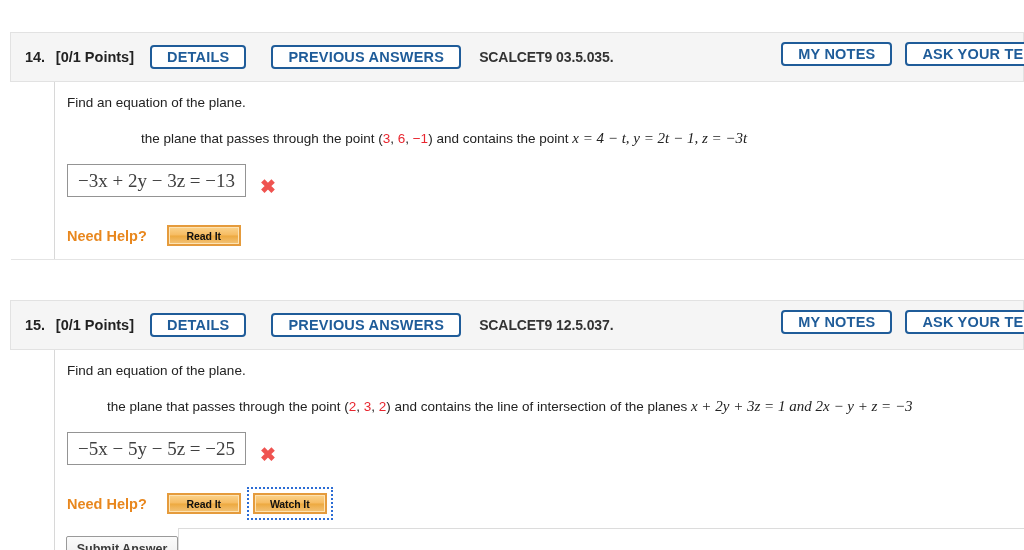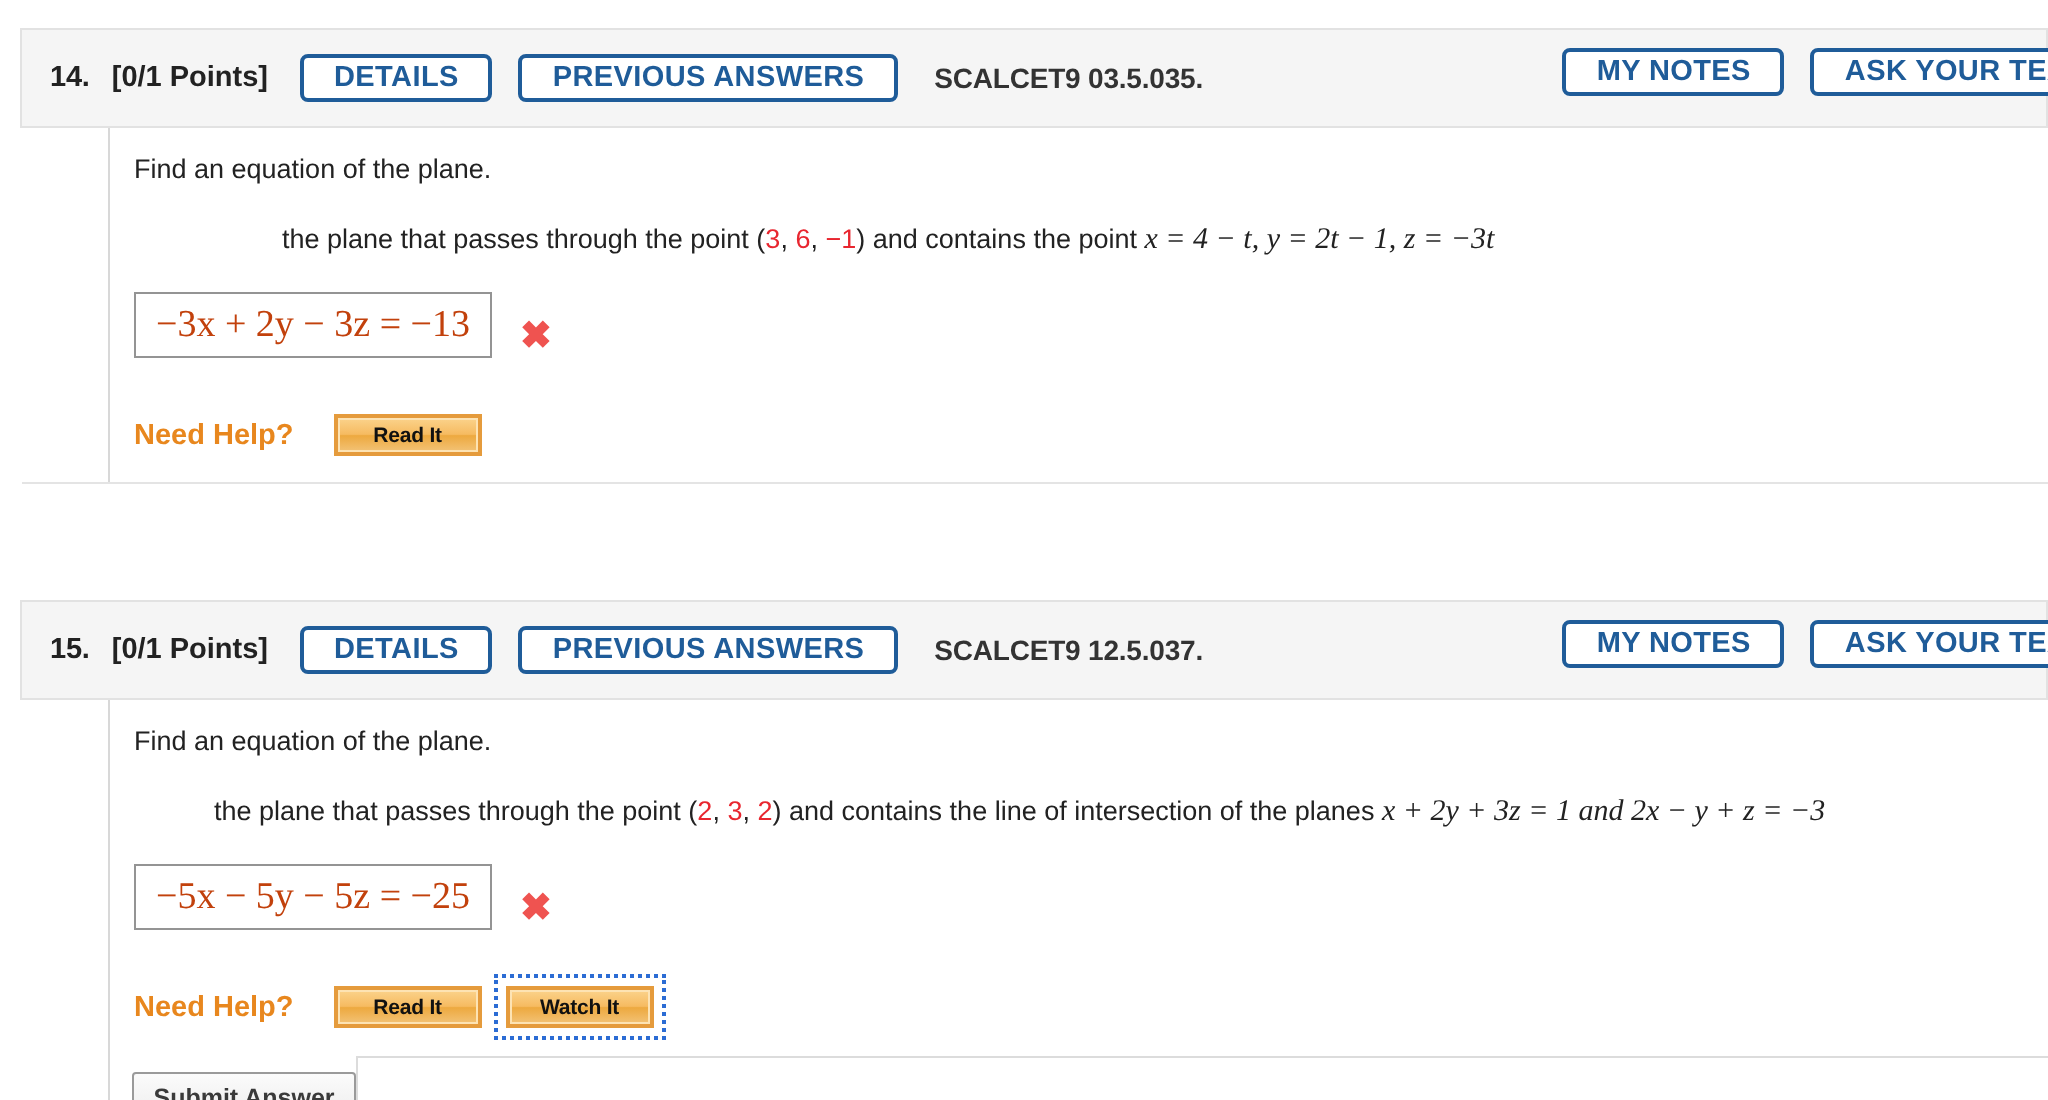--- a/index.html
+++ b/index.html
@@ -68,21 +68,21 @@
     color: #1f5c99;
     font-size: 14.5px;
     font-weight: bold;
     letter-spacing: 0.2px;
     white-space: nowrap;
     box-sizing: border-box;
     cursor: pointer;
   }
 
   .btn-details { margin-left: 16px; }
-  .btn-prev    { margin-left: 13px; }
+  .btn-prev    { margin-left: 25px; }
 
   .q-code {
     font-size: 14px;
     font-weight: bold;
     color: #333;
     margin-left: 18px;
     white-space: nowrap;
     letter-spacing: -0.1px;
   }
 
@@ -145,21 +145,21 @@
     background: #ffffff;
     height: 33px;
     min-width: 170px;
     display: flex;
     align-items: center;
     justify-content: center;
     padding: 0 10px;
     box-sizing: border-box;
     font-family: "Liberation Serif", serif;
     font-size: 19px;
-    color: #c2410c;
+    color: #404040;
     white-space: nowrap;
   }
   .wrong-mark {
     margin-left: 14px;
     margin-top: 12px;
     color: #ef5350;
     font-size: 19px;
     font-weight: bold;
     line-height: 1;
   }
@@ -254,21 +254,21 @@
     width: 1px;
     height: 45px;
     background: #d8d8d8;
   }
 </style>
 </head>
 <body>
 
 <div class="page">
 
-  <div class="question" style="top:14px;">
+  <div class="question" style="top:32px;">
 
     <div class="q-header">
       <span class="q-number">14.</span>
       <span class="q-points">[0/1 Points]</span>
       <span class="hdr-btn btn-details">DETAILS</span>
       <span class="hdr-btn btn-prev">PREVIOUS ANSWERS</span>
       <span class="q-code">SCALCET9 03.5.035.</span>
 
       <span class="hdr-right">
         <span class="hdr-btn btn-notes">MY NOTES</span>

